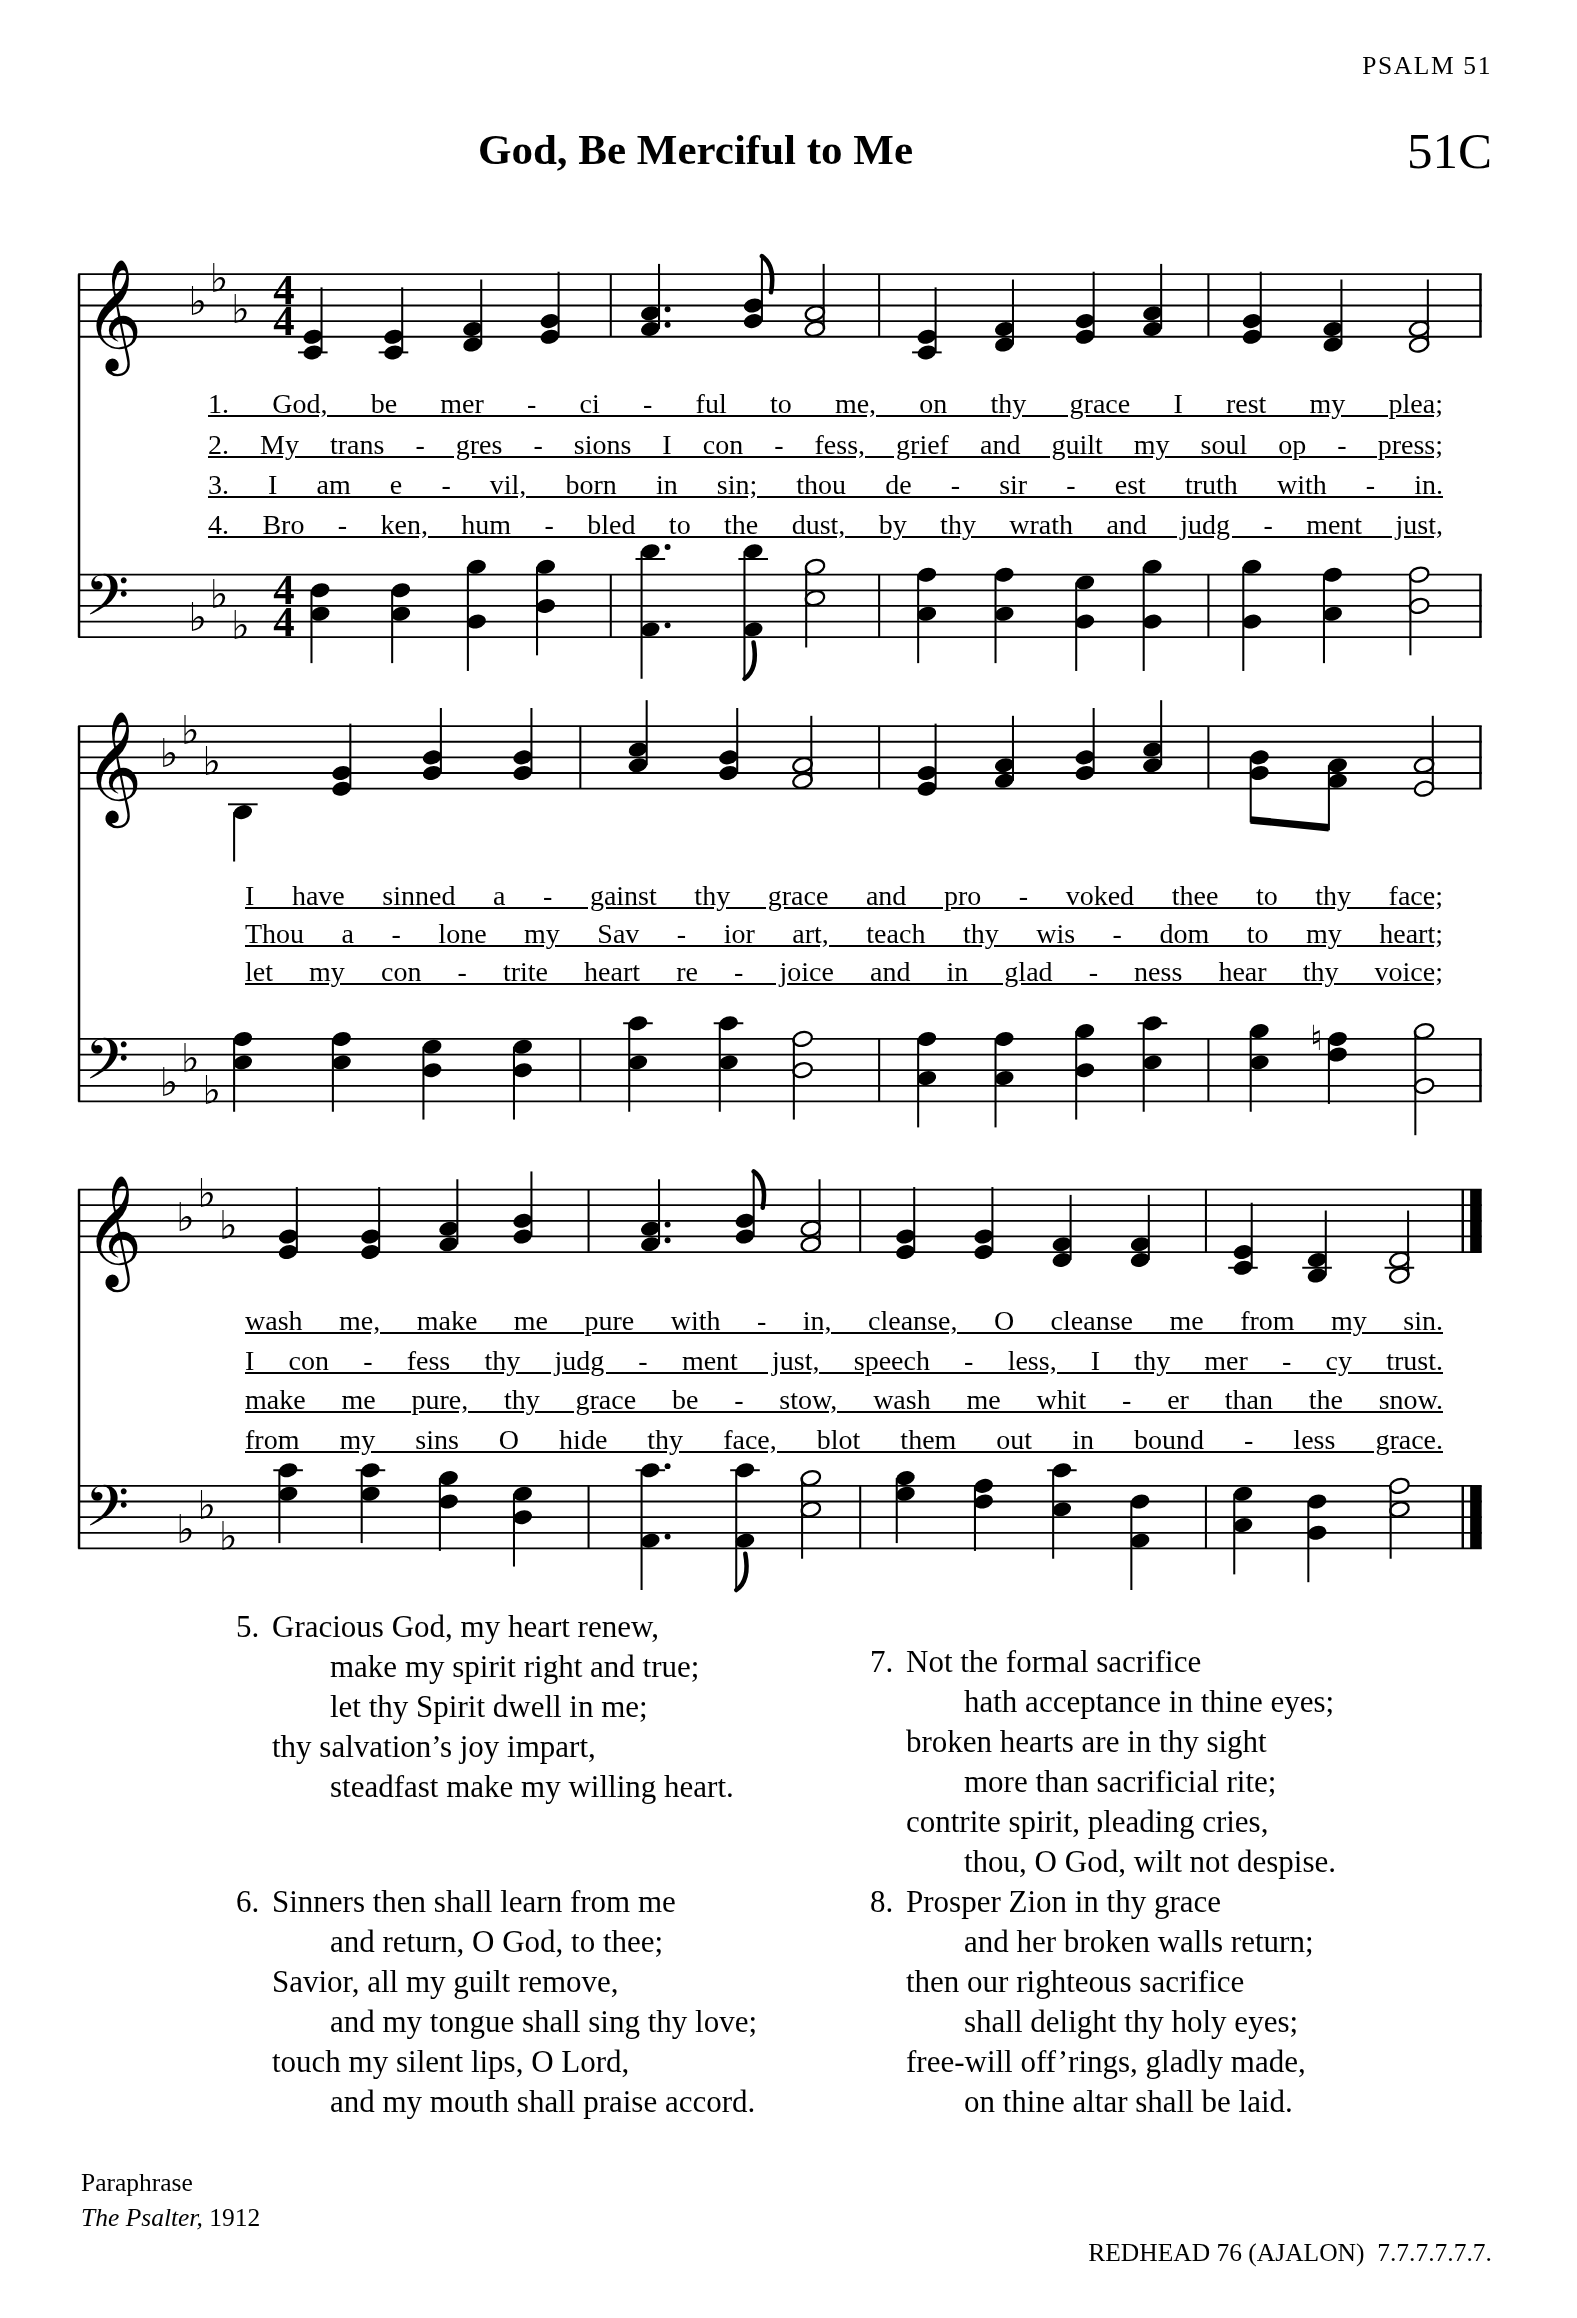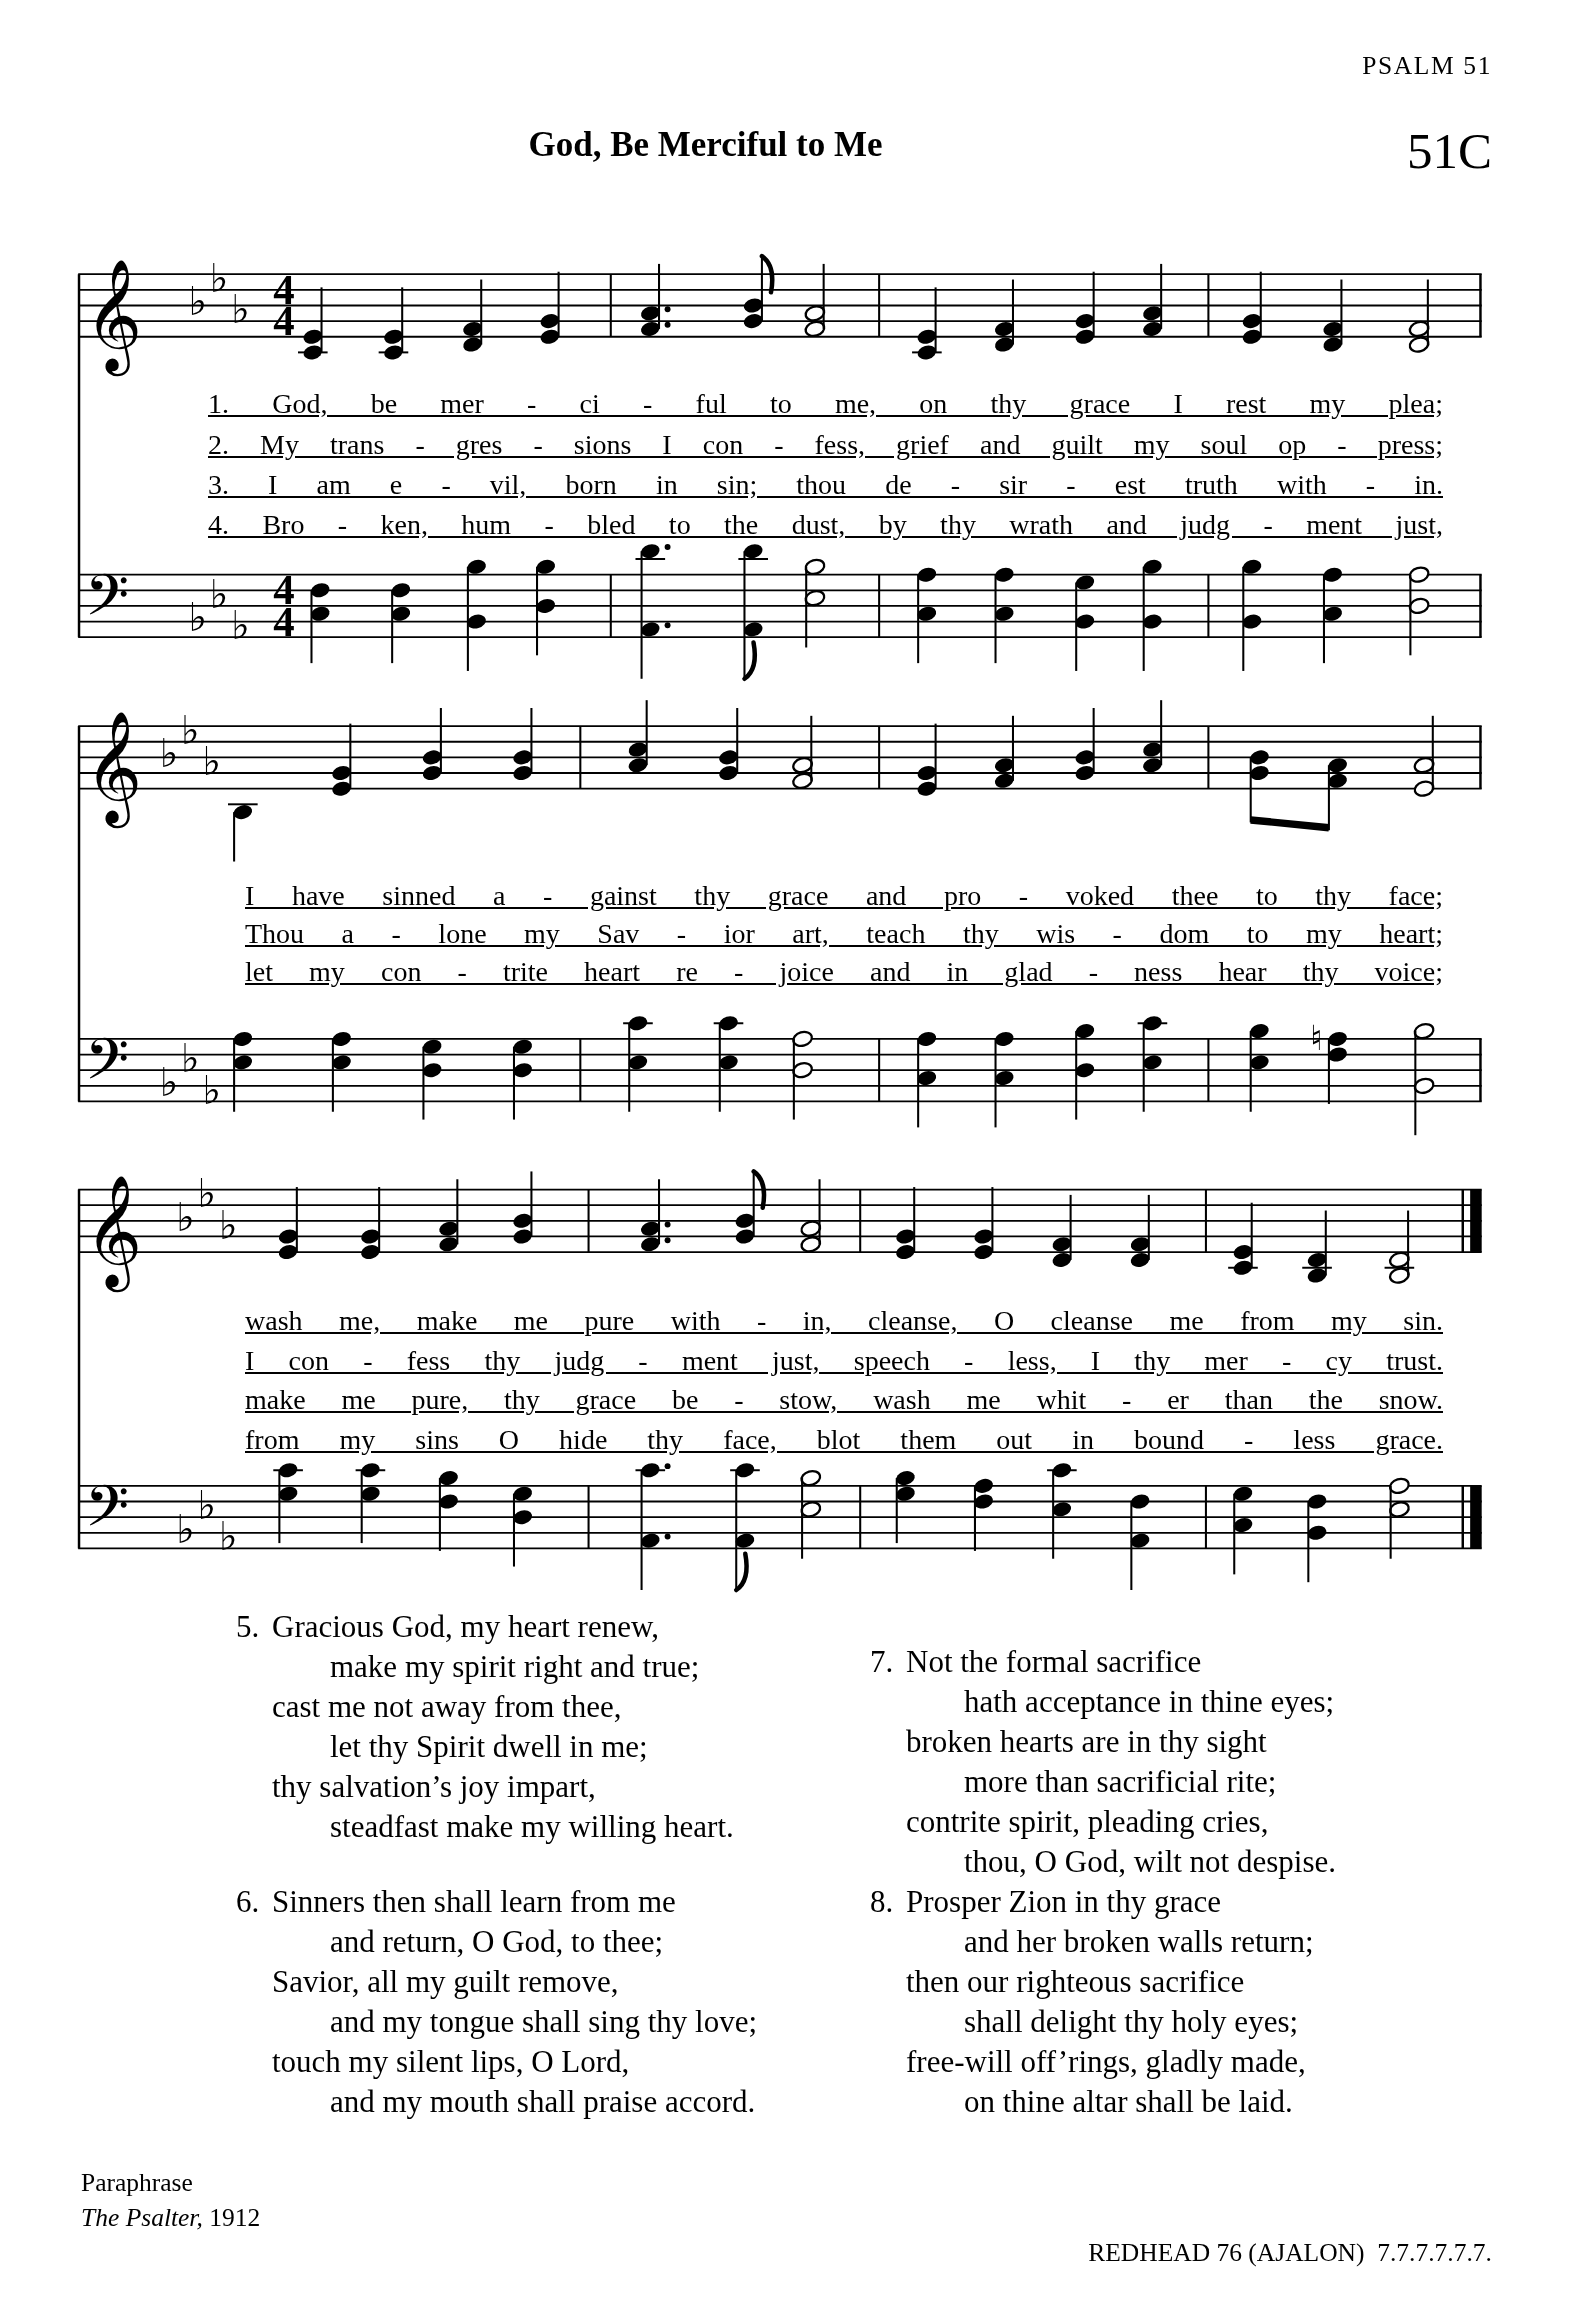--- a/index.html
+++ b/index.html
@@ -1,21 +1,21 @@
 <!DOCTYPE html>
 <html style="font-size:13px"><head>
 <meta charset="utf-8">
 <style>
   html,body{margin:0;padding:0;background:#ffffff;}
   .page{position:relative;width:1578px;height:2319px;background:#ffffff;color:#000;
         font-family:"Liberation Serif","DejaVu Serif",serif;overflow:hidden;}
   #music-svg{position:absolute;left:0;top:0;}
   .psalm-ref{position:absolute;top:51px;right:86px;font-size:25.5px;letter-spacing:1.6px;}
-  .title{position:absolute;top:125px;left:253px;width:905px;text-align:center;
-         font-weight:bold;font-size:35px;}
+  .title{position:absolute;top:125px;left:243px;width:905px;text-align:center;
+         font-weight:bold;font-size:43px;}
   .hymn-no{position:absolute;top:122px;right:86px;font-weight:normal;font-size:51px;}
   .lyric{position:absolute;font-size:28px;line-height:38px;height:40px;
          text-align:justify;text-align-last:justify;overflow:hidden;text-decoration:underline;}
   .l-s1{left:208px;width:1235px;}
   .l-s23{left:245px;width:1198px;}
   .verse{position:absolute;width:601px;font-size:31px;line-height:40px;}
   .v-c1a{left:236px;top:1607px;} .v-c1b{left:236px;top:1882px;}
   .v-c2a{left:870px;top:1642px;} .v-c2b{left:870px;top:1882px;}
   .vnum{display:inline-block;width:36px;}
   .noind{padding-left:36px;} .ind{padding-left:94px;}
@@ -416,21 +416,20 @@
   <div class="lyric l-s23" style="top:953px">let my con - trite heart re - joice and in glad - ness hear thy voice;</div>
 
   <div class="lyric l-s23" style="top:1302px">wash me, make me pure with - in, cleanse, O cleanse me from my sin.</div>
   <div class="lyric l-s23" style="top:1342px">I con - fess thy judg - ment just, speech - less, I thy mer - cy trust.</div>
   <div class="lyric l-s23" style="top:1381px">make me pure, thy grace be - stow, wash me whit - er than the snow.</div>
   <div class="lyric l-s23" style="top:1421px">from my sins O hide thy face, blot them out in bound - less grace.</div>
 
   <div class="verse v-c1a">
     <div class="vline"><span class="vnum">5.</span><span>Gracious God, my heart renew,</span></div>
     <div class="vline ind">make my spirit right and true;</div>
-    <div class="vline noind">cast me not away from thee,</div>
     <div class="vline ind">let thy Spirit dwell in me;</div>
     <div class="vline noind">thy salvation’s joy impart,</div>
     <div class="vline ind">steadfast make my willing heart.</div>
   </div>
   <div class="verse v-c1b">
     <div class="vline"><span class="vnum">6.</span><span>Sinners then shall learn from me</span></div>
     <div class="vline ind">and return, O God, to thee;</div>
     <div class="vline noind">Savior, all my guilt remove,</div>
     <div class="vline ind">and my tongue shall sing thy love;</div>
     <div class="vline noind">touch my silent lips, O Lord,</div>

